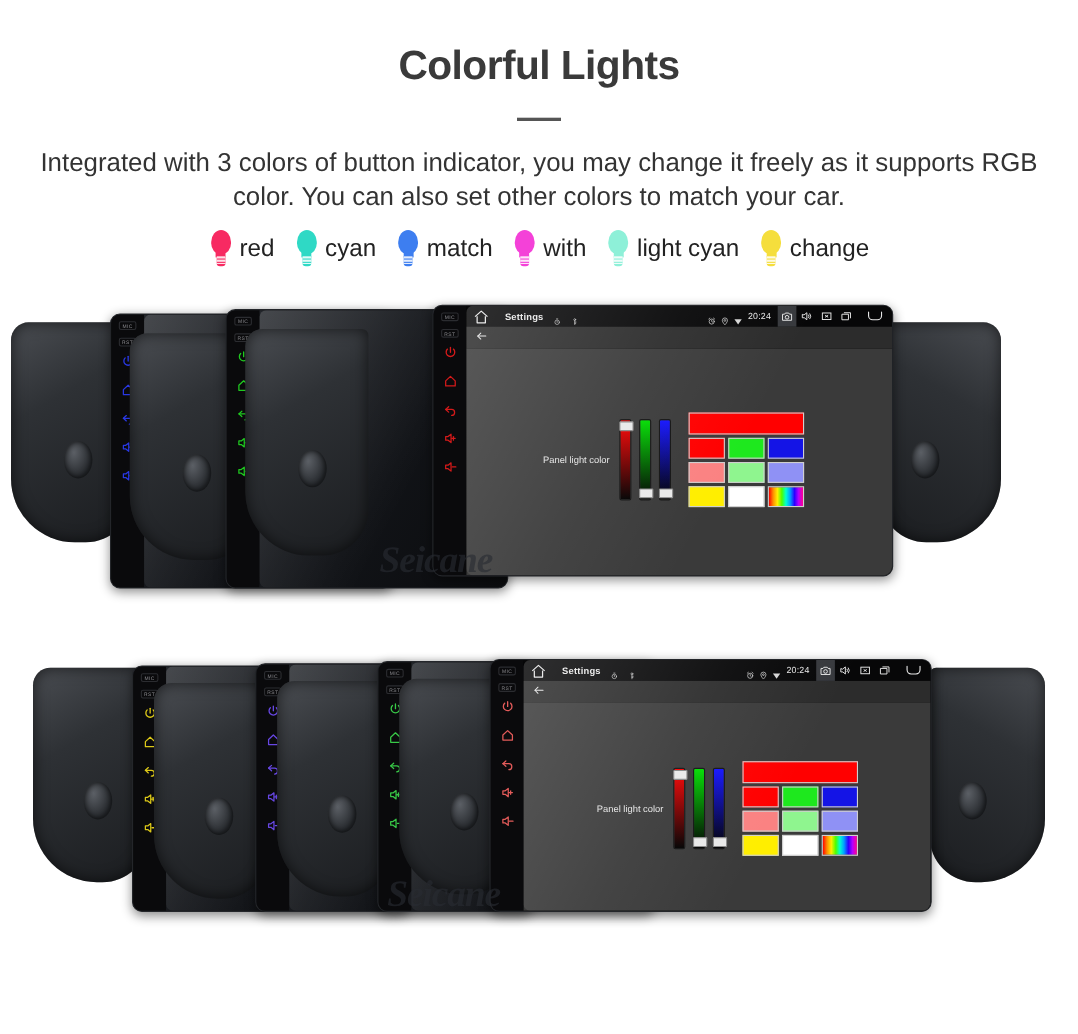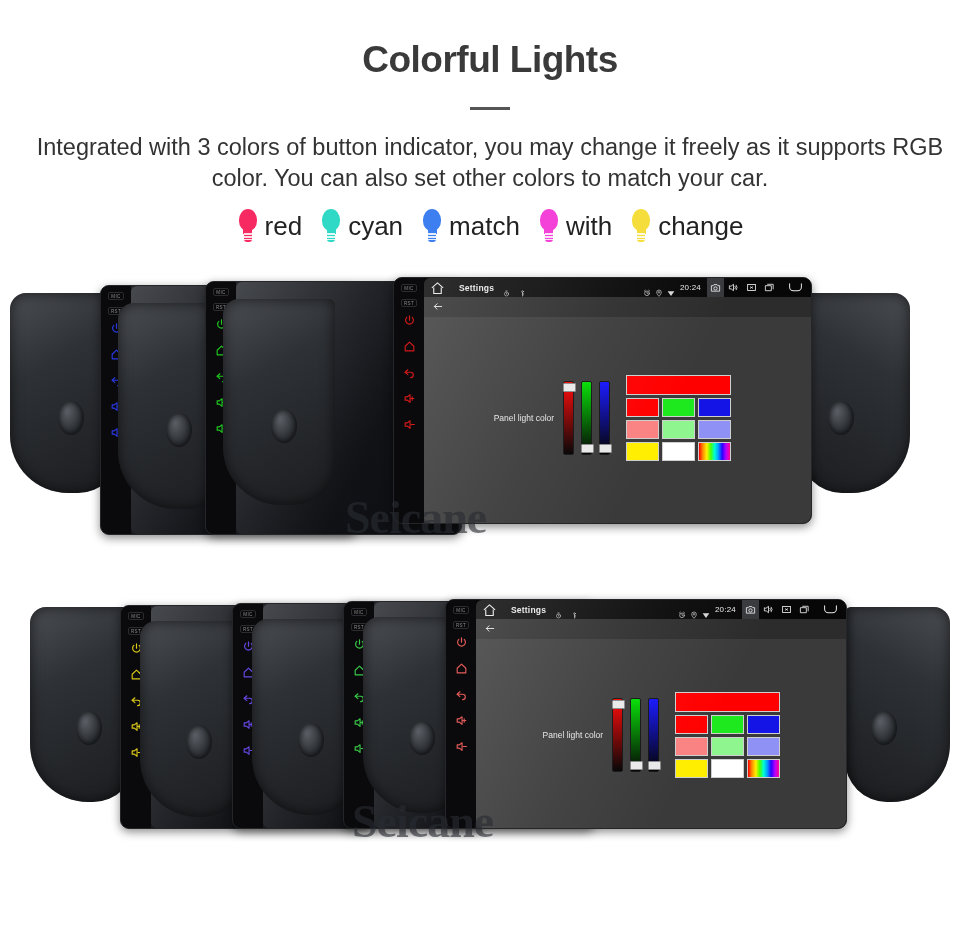--- a/index.html
+++ b/index.html
@@ -33,21 +33,21 @@
     border-radius:50% 50% 45% 45%;
   }
   .bulb .neck{
     position:absolute;left:6.5px;top:19px;width:9px;height:6px;
   }
   .bulb .base{
     position:absolute;left:7px;top:24px;width:8px;height:9px;
     border-radius:0 0 3px 3px;
   }
   .bulb .base i{display:block;height:1.6px;margin-bottom:1.2px;background:#fff;opacity:.85;}
-  .legend-label{font-size:26px;color:#222;white-space:nowrap;}
+  .legend-label{font-size:22px;color:#222;white-space:nowrap;}
 
   
   .group{position:relative;width:980px;}
   #group-1{height:300px;margin-top:22px;}
   #group-2{height:290px;margin-top:22px;}
 
   .trim{
     position:absolute;background:linear-gradient(150deg,#4a4d52 0%,#2e3135 35%,#1b1d20 100%);
     box-shadow:inset 0 0 14px rgba(0,0,0,.65);
   }
@@ -128,21 +128,21 @@
   .swatch{width:31px;height:17px;border:1px solid #cfcfcf;}
   .rainbow{
     background:linear-gradient(90deg,#ff0000 0%,#ff8a00 12%,#ffee00 25%,#4cff00 38%,#00ffd0 50%,#00a2ff 62%,#2b00ff 75%,#b400ff 87%,#ff0090 100%);
   }
   .glare{
     position:absolute;pointer-events:none;
     background:linear-gradient(118deg,rgba(255,255,255,.16) 0%,rgba(255,255,255,.05) 38%,rgba(255,255,255,0) 62%);
     border-radius:6px;
   }
   .watermark{
-    position:absolute;font-size:46px;font-weight:bold;
+    position:absolute;font-size:34px;font-style:italic;font-weight:bold;
     color:rgba(40,44,50,.62);letter-spacing:-1px;
     font-family:"Liberation Serif",serif;pointer-events:none;
   }
 </style>
 </head>
 <body>
 
 <h1 class="page-title">Colorful Lights</h1>
 <div class="title-rule"></div>
 <p class="desc">Integrated with 3 colors of button indicator, you may change it freely as it supports RGB color. You can also set other colors to match your car.</p>
@@ -188,20 +188,32 @@
       <span class="bulb">
         <span class="glass" style="background:#f441d8"></span>
         <span class="neck" style="background:#f441d8"></span>
         <span class="base" style="background:#f441d8">
           <i></i>
           <i></i>
           <i></i>
         </span>
       </span>
       <span class="legend-label">with</span>
+    </div>
+    <div class="legend-item">
+      <span class="bulb">
+        <span class="glass" style="background:#8ef0d8"></span>
+        <span class="neck" style="background:#8ef0d8"></span>
+        <span class="base" style="background:#8ef0d8">
+          <i></i>
+          <i></i>
+          <i></i>
+        </span>
+      </span>
+      <span class="legend-label">light cyan</span>
     </div>
     <div class="legend-item">
       <span class="bulb">
         <span class="glass" style="background:#f5de3c"></span>
         <span class="neck" style="background:#f5de3c"></span>
         <span class="base" style="background:#f5de3c">
           <i></i>
           <i></i>
           <i></i>
         </span>

